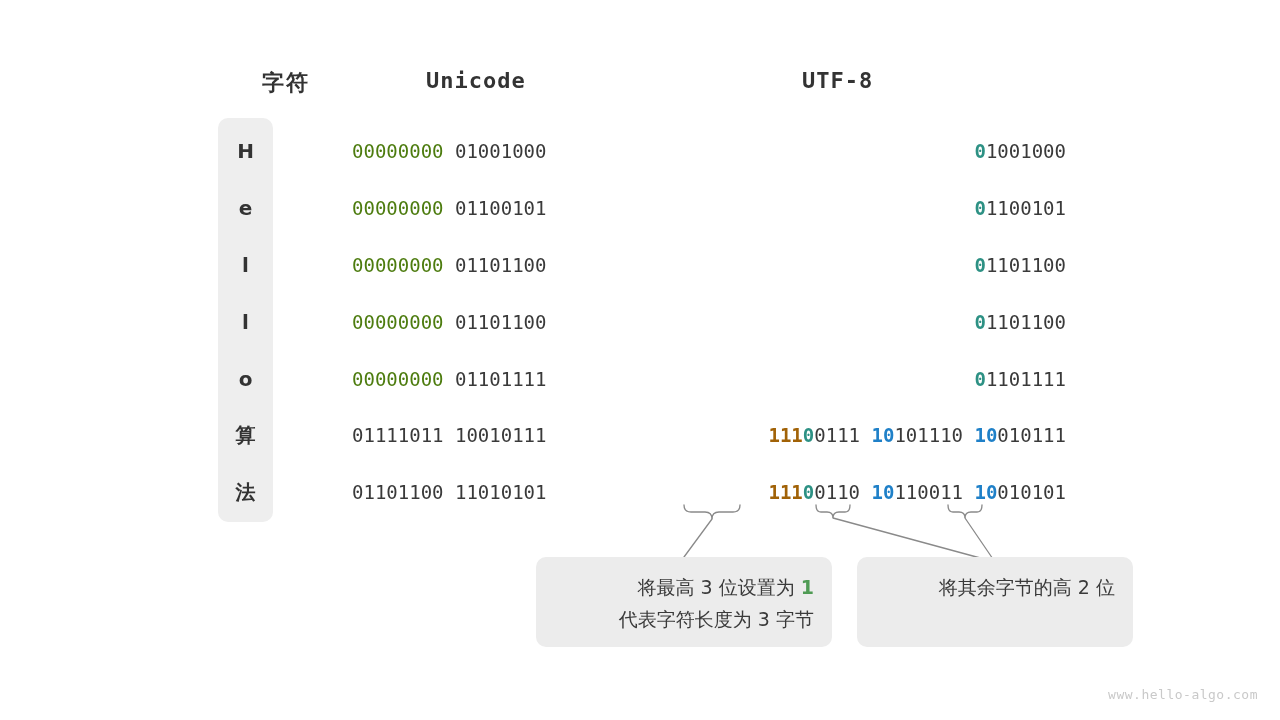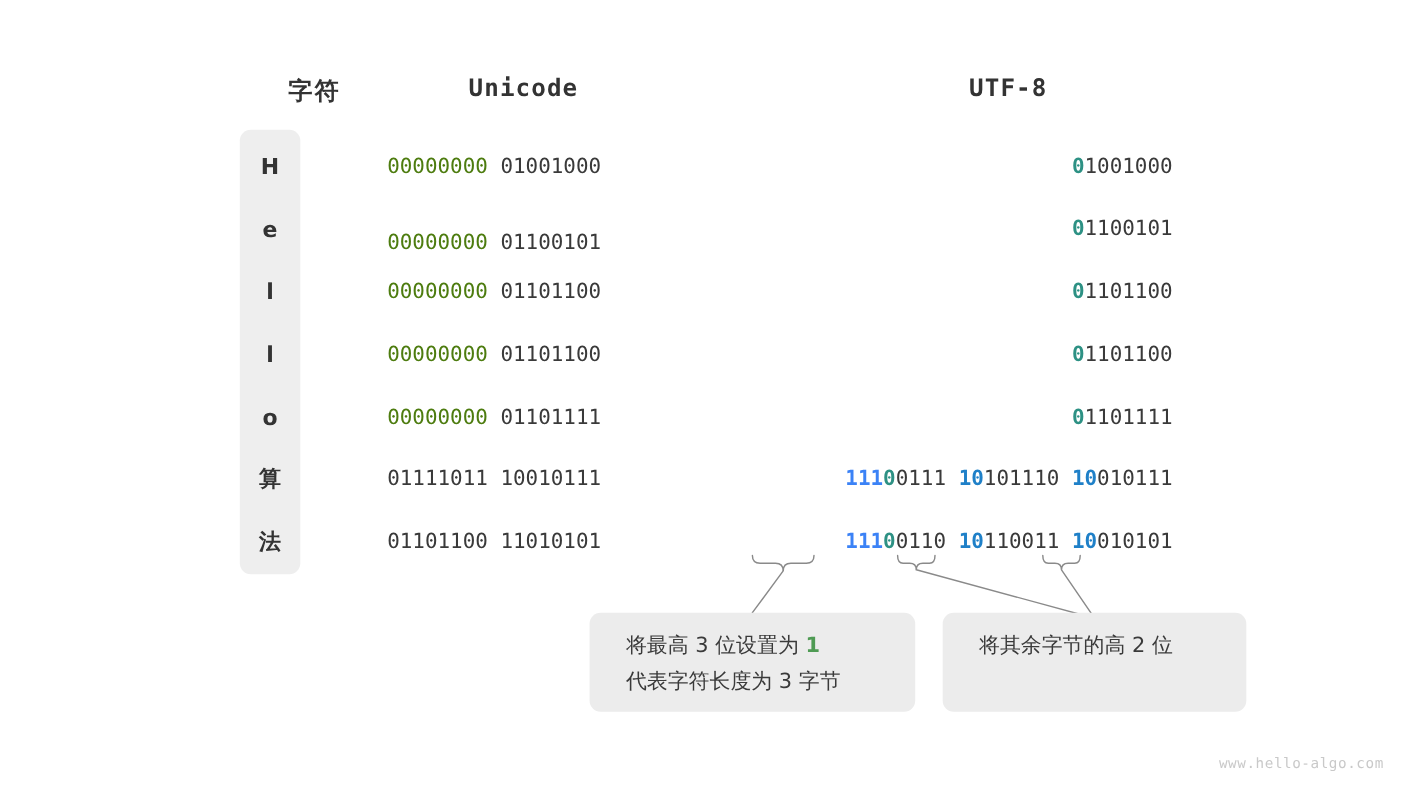--- a/index.html
+++ b/index.html
@@ -36,21 +36,21 @@
     top: 68px;
     font-family: "DejaVu Sans", sans-serif;
     letter-spacing: 2px;
     margin-left: 44px;
   }
   .hdr-unicode {
     left: 426px;
     top: 68px;
   }
   .hdr-utf8 {
-    left: 881px;
+    left: 802px;
     top: 68px;
   }
 
   
   .char-col {
     position: absolute;
     left: 218px;
     top: 118px;
     width: 55px;
     height: 404px;
@@ -82,34 +82,34 @@
   .uni-col {
     left: 352px;
   }
   .utf-col {
     right: 214px;
     text-align: right;
   }
   .g  { color: #4d7c0f; }          
   .dk { color: #3a3a3a; }
   .teal  { color: #2d9184; font-weight: bold; }
-  .green { color: #3b82f6; font-weight: bold; }
+  .green { color: #a16207; font-weight: bold; }
   .blue  { color: #1f80c8; font-weight: bold; }
 
   
   .callout {
     position: absolute;
     background: #ececec;
     border-radius: 10px;
     font-family: "DejaVu Sans", sans-serif;
     font-size: 19px;
     line-height: 32px;
     color: #3a3a3a;
-    text-align: left;
-    padding: 14px 33px;
+    text-align: right;
+    padding: 14px 18px;
     box-sizing: border-box;
     white-space: nowrap;
   }
   .callout-left {
     left: 536px;
     top: 557px;
     width: 296px;
     height: 90px;
   }
   .callout-right {
@@ -156,21 +156,21 @@
       <div class="char-cell" style="top: 137px;">l</div>
       <div class="char-cell" style="top: 194px;">l</div>
       <div class="char-cell" style="top: 251px;">o</div>
       <div class="char-cell" style="top: 307px;">算</div>
       <div class="char-cell" style="top: 364px;">法</div>
     </div>
 
   <div id="rows-host">
       <div class="bits uni-col" style="top: 141px;"><span class="g">00000000</span><span class="dk"> 01001000</span></div>
       <div class="bits utf-col" style="top: 141px;"><span class="teal">0</span><span class="dk">1001000</span></div>
-      <div class="bits uni-col" style="top: 198px; margin-top: 12px;"><span class="g">00000000</span><span class="dk"> 01100101</span></div>
+      <div class="bits uni-col" style="top: 198px;"><span class="g">00000000</span><span class="dk"> 01100101</span></div>
       <div class="bits utf-col" style="top: 198px;"><span class="teal">0</span><span class="dk">1100101</span></div>
       <div class="bits uni-col" style="top: 255px;"><span class="g">00000000</span><span class="dk"> 01101100</span></div>
       <div class="bits utf-col" style="top: 255px;"><span class="teal">0</span><span class="dk">1101100</span></div>
       <div class="bits uni-col" style="top: 312px;"><span class="g">00000000</span><span class="dk"> 01101100</span></div>
       <div class="bits utf-col" style="top: 312px;"><span class="teal">0</span><span class="dk">1101100</span></div>
       <div class="bits uni-col" style="top: 369px;"><span class="g">00000000</span><span class="dk"> 01101111</span></div>
       <div class="bits utf-col" style="top: 369px;"><span class="teal">0</span><span class="dk">1101111</span></div>
       <div class="bits uni-col" style="top: 425px;"><span class="dk">01111011</span><span class="dk"> 10010111</span></div>
       <div class="bits utf-col" style="top: 425px;"><span class="green">111</span><span class="teal">0</span><span class="dk">0111</span><span class="dk"> </span><span class="blue">10</span><span class="dk">101110</span><span class="dk"> </span><span class="blue">10</span><span class="dk">010111</span></div>
       <div class="bits uni-col" style="top: 482px;"><span class="dk">01101100</span><span class="dk"> 11010101</span></div>

